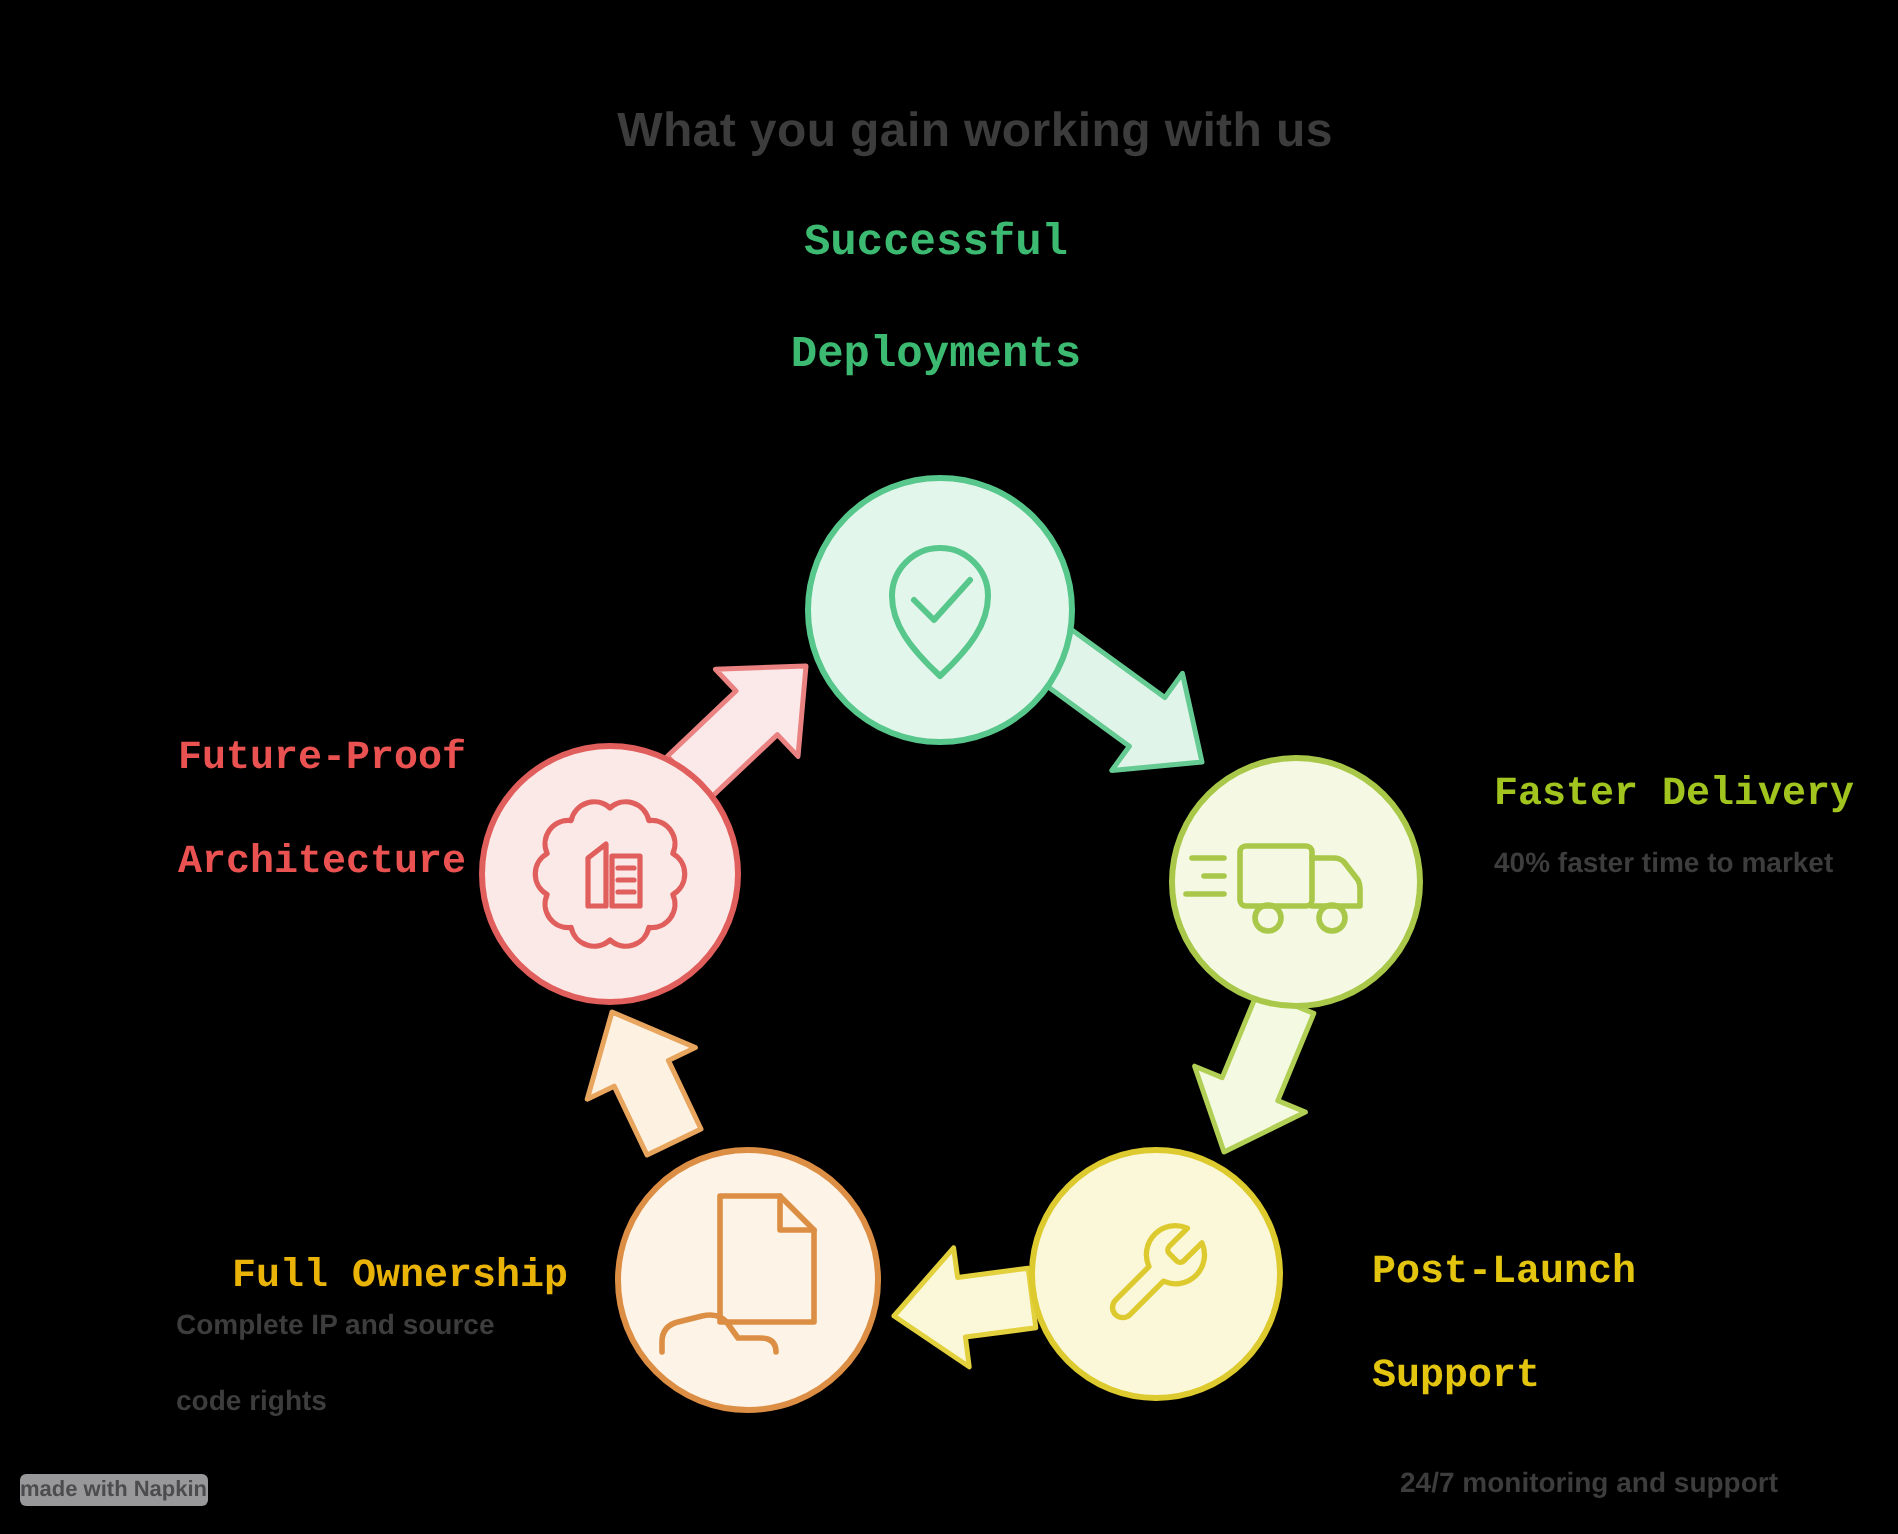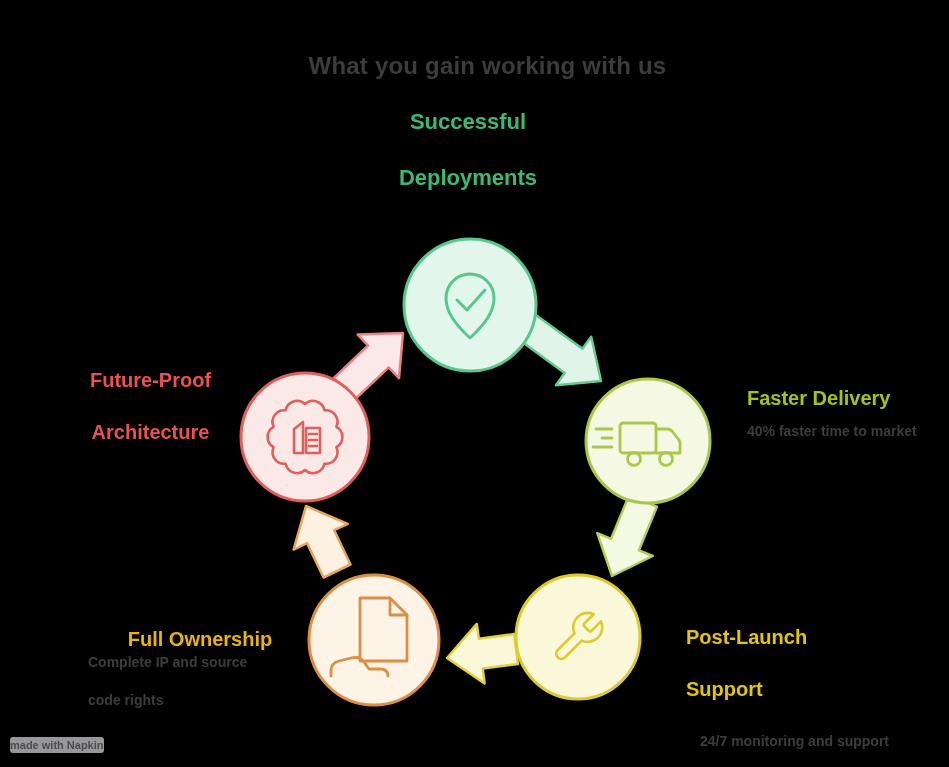--- a/index.html
+++ b/index.html
@@ -25,31 +25,31 @@
   .i-top{stroke:#57c78c;stroke-width:3;}
   .i-right{stroke:#a9c84a;stroke-width:2.8;}
   .i-br{stroke:#ddca2e;}
   .i-bl{stroke:#dc8f44;stroke-width:2.8;}
   .i-left{stroke:#e05f5c;stroke-width:2.6;}
   .txt{position:absolute;white-space:pre-line;}
   .title{
     left:0;top:52px;width:949px;text-align:center;
     font-size:24px;font-weight:bold;color:#3c3c3c;letter-spacing:.2px;padding-left:13px;
   }
-  .node-label{font-weight:bold;font-size:20px;line-height:26px;}
+  .node-label{font-weight:bold;font-size:20px;line-height:26px;font-family:Liberation Mono, monospace;}
   .node-desc{font-weight:bold;font-size:14px;line-height:19px;color:#3d3d3d;}
   .lbl-deploy{left:348px;top:108px;width:240px;text-align:center;font-size:22px;line-height:28px;color:#3cba71;}
   .dsc-deploy{left:368px;top:165px;width:200px;text-align:center;}
   .lbl-faster{left:747px;top:385px;color:#a2c41e;}
   .dsc-faster{left:747px;top:422px;}
   .lbl-post{left:686px;top:624px;color:#e3c40e;}
   .dsc-post{left:700px;top:684px;margin-top:48px;}
   .lbl-own{left:105px;top:626px;width:190px;text-align:center;color:#eab308;}
   .dsc-own{left:88px;top:653px;width:172px;text-align:left;}
-  .lbl-future{left:68px;top:367px;width:165px;text-align:center;color:#ea5252;}
+  .lbl-future{left:68px;top:367px;width:165px;text-align:right;color:#ea5252;}
   .dsc-future{left:40px;top:427px;width:170px;text-align:right;}
   .watermark{
     position:absolute;left:10px;top:737px;height:16px;
     background:#98989a;color:#4c4c4e;border-radius:3px;
     font-size:11px;font-weight:bold;line-height:16px;padding:0 0;
   }
 </style>
 </head>
 <body>
 

